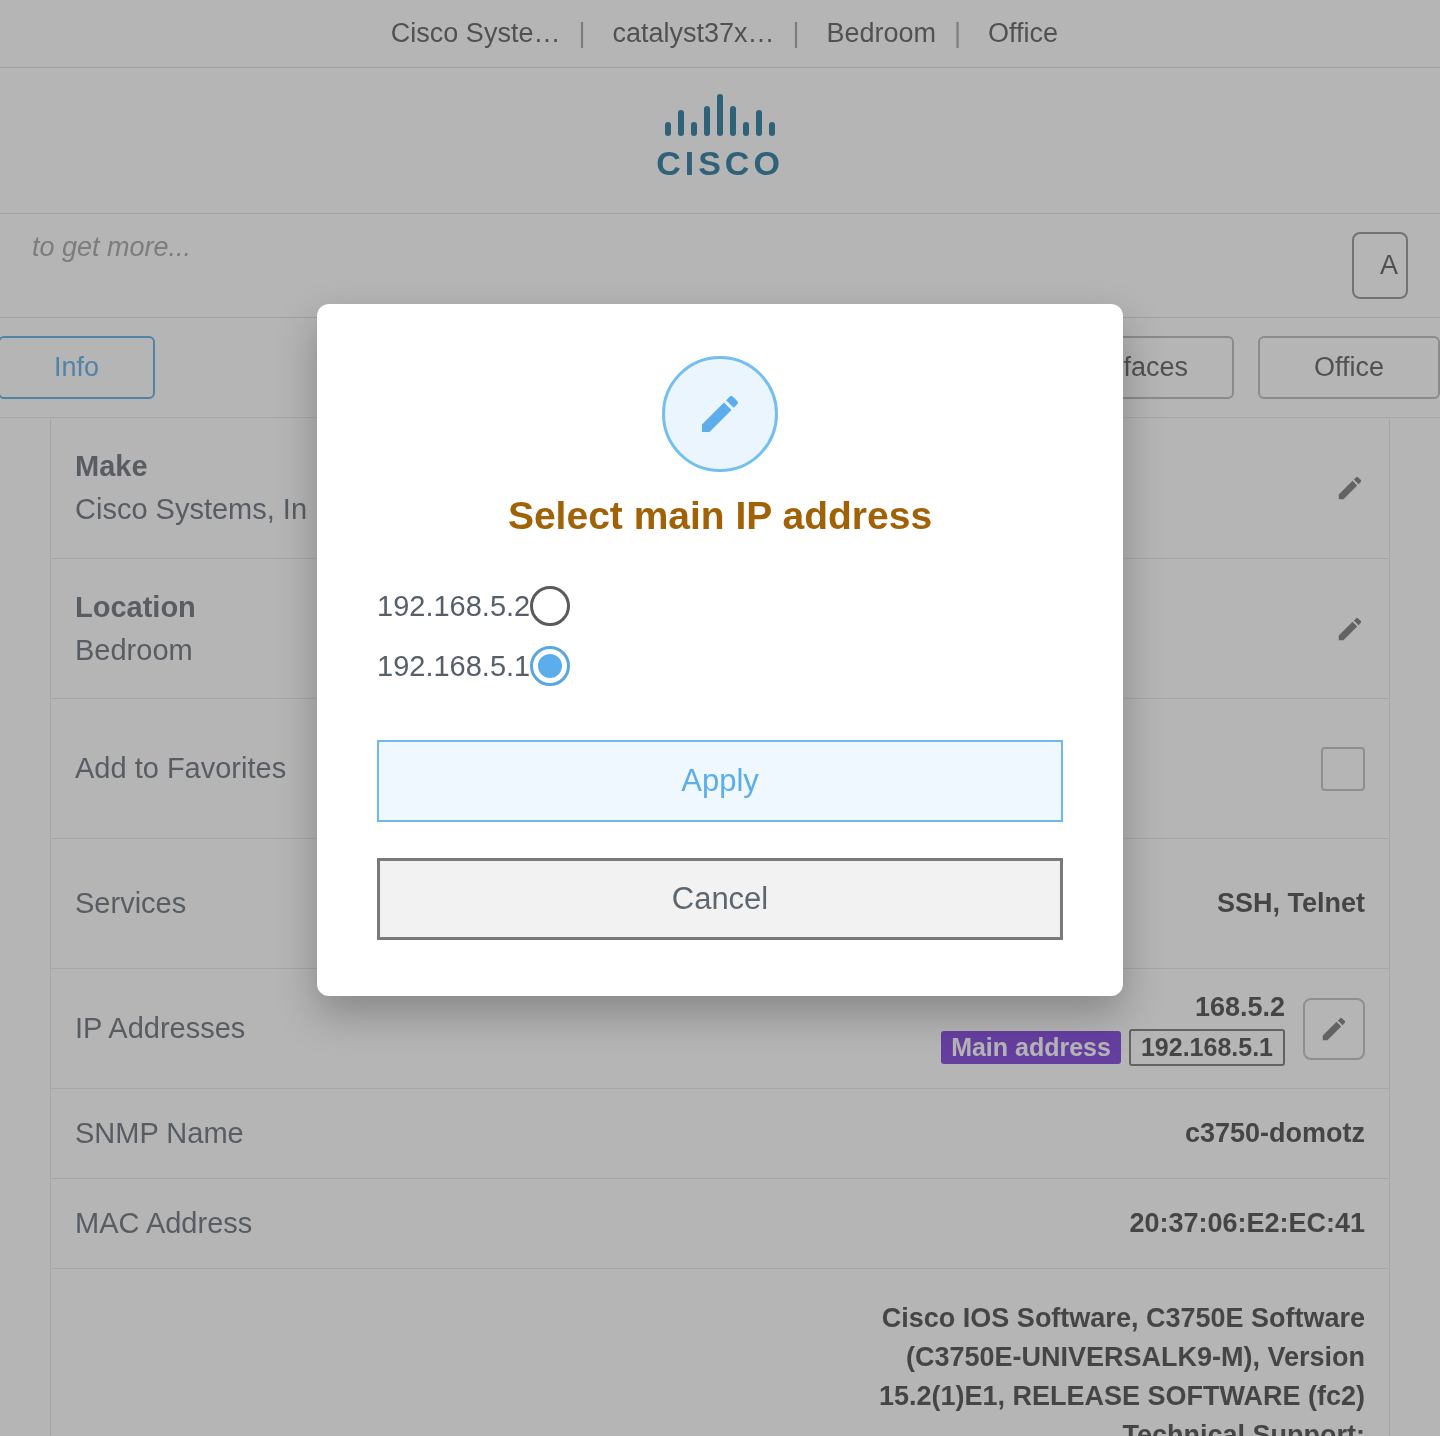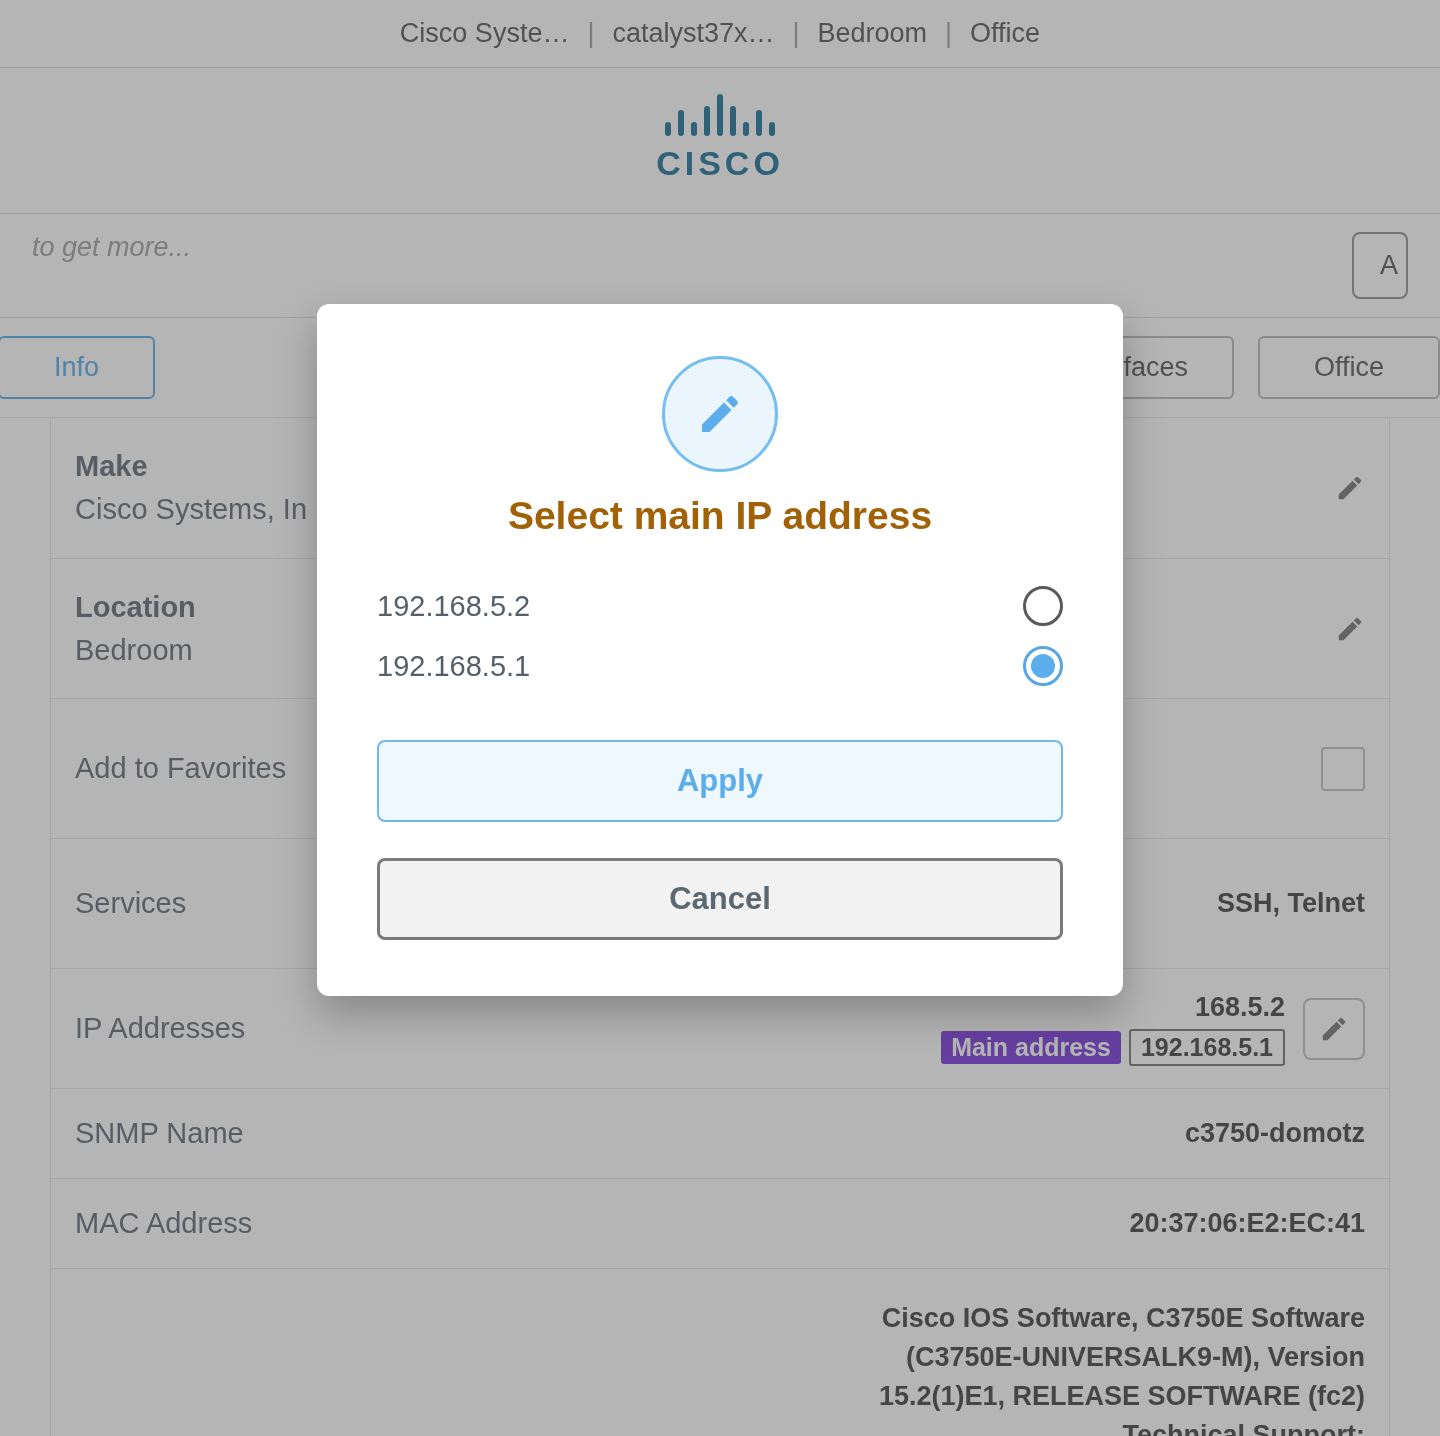--- a/index.html
+++ b/index.html
@@ -18,20 +18,21 @@
       align-items: center;
       justify-content: center;
       padding: 18px 0;
       font-size: 27px;
       color: #555;
       gap: 18px;
     }
     .breadcrumb-item {
       color: #4a4a4a;
       white-space: nowrap;
+      margin-left: 9px;
     }
     .breadcrumb-sep {
       color: #999;
       font-weight: 300;
     }
 
     .hr-line {
       border: none;
       border-top: 1px solid #d9d9d9;
     }
@@ -256,21 +257,20 @@
     }
     .modal-title {
       text-align: center;
       font-size: 39px;
       font-weight: 700;
       color: #a16207;
       margin-bottom: 38px;
     }
     .radio-row {
       display: flex;
-      justify-content: space-between;
       align-items: center;
       padding: 10px 0;
       font-size: 29px;
       color: #55606a;
     }
     .radio {
       width: 40px;
       height: 40px;
       border: 3px solid #5aa6df;
       border-radius: 50%;
@@ -289,23 +289,23 @@
     }
     .modal-buttons {
       margin-top: 44px;
       display: flex;
       flex-direction: column;
       gap: 36px;
     }
     .btn {
       width: 100%;
       height: 82px;
-      border-radius: 8px;
+      border-radius: 0;
       font-size: 31px;
-      font-weight: 700;
+      font-weight: 400;
       display: flex;
       align-items: center;
       justify-content: center;
       cursor: pointer;
     }
     .btn-apply {
       border: 2px solid #6eb8ed;
       background: #eff8fe;
       color: #5badeb;
     }

